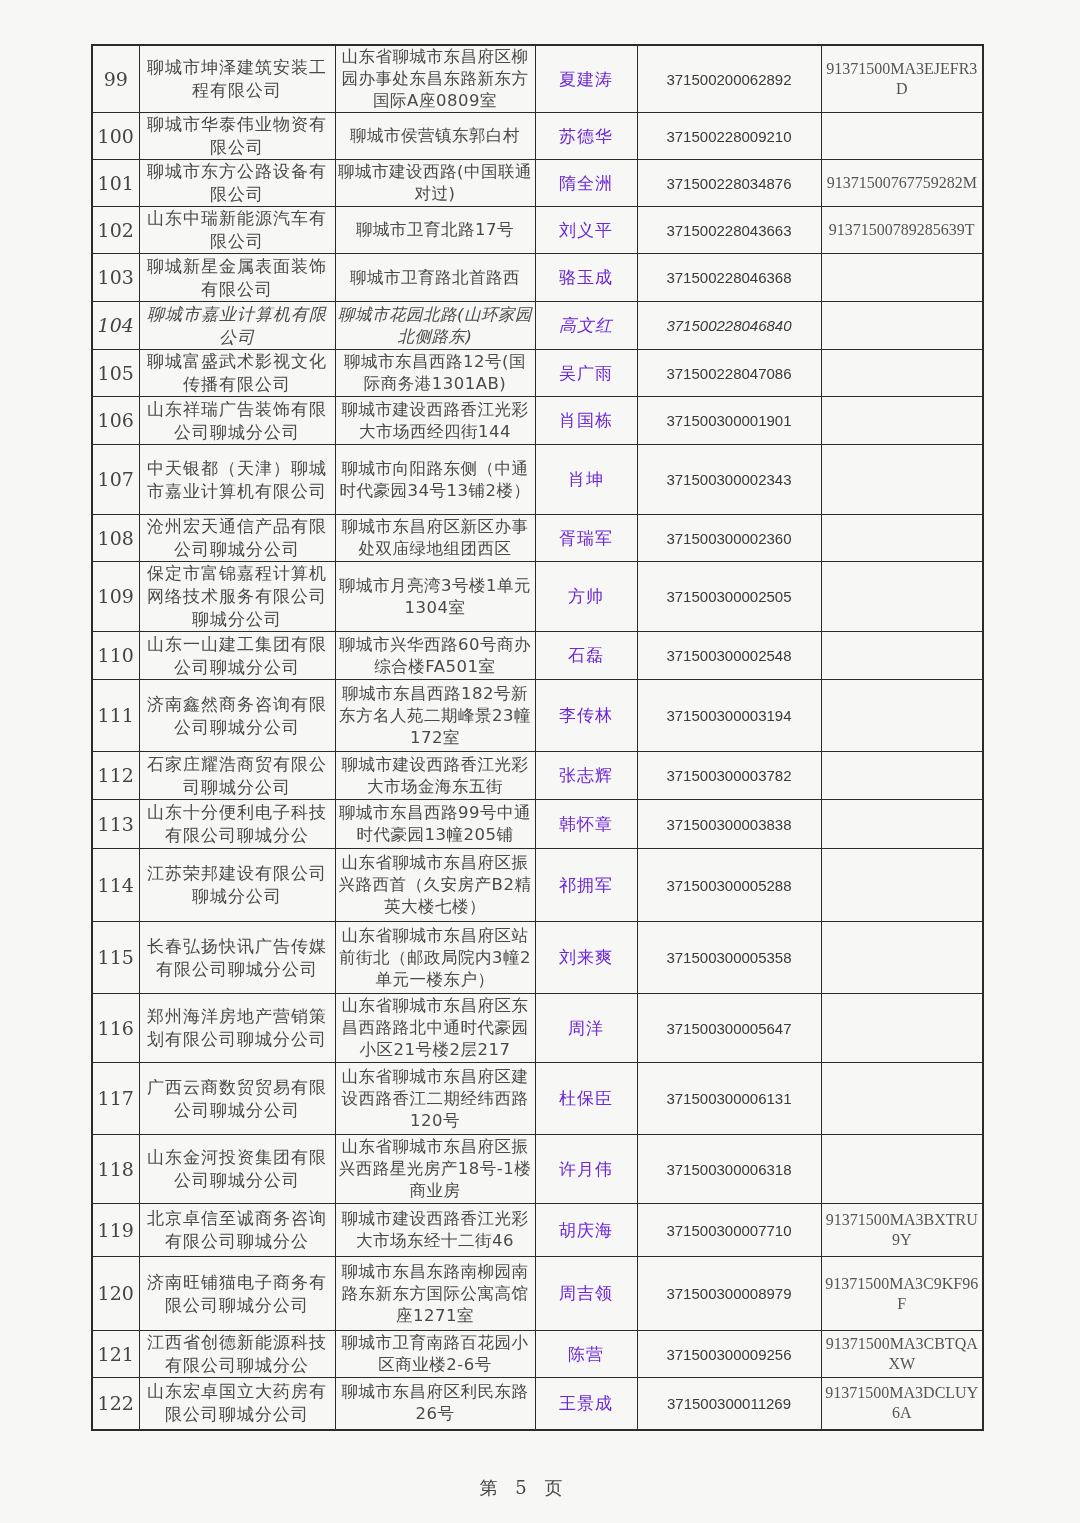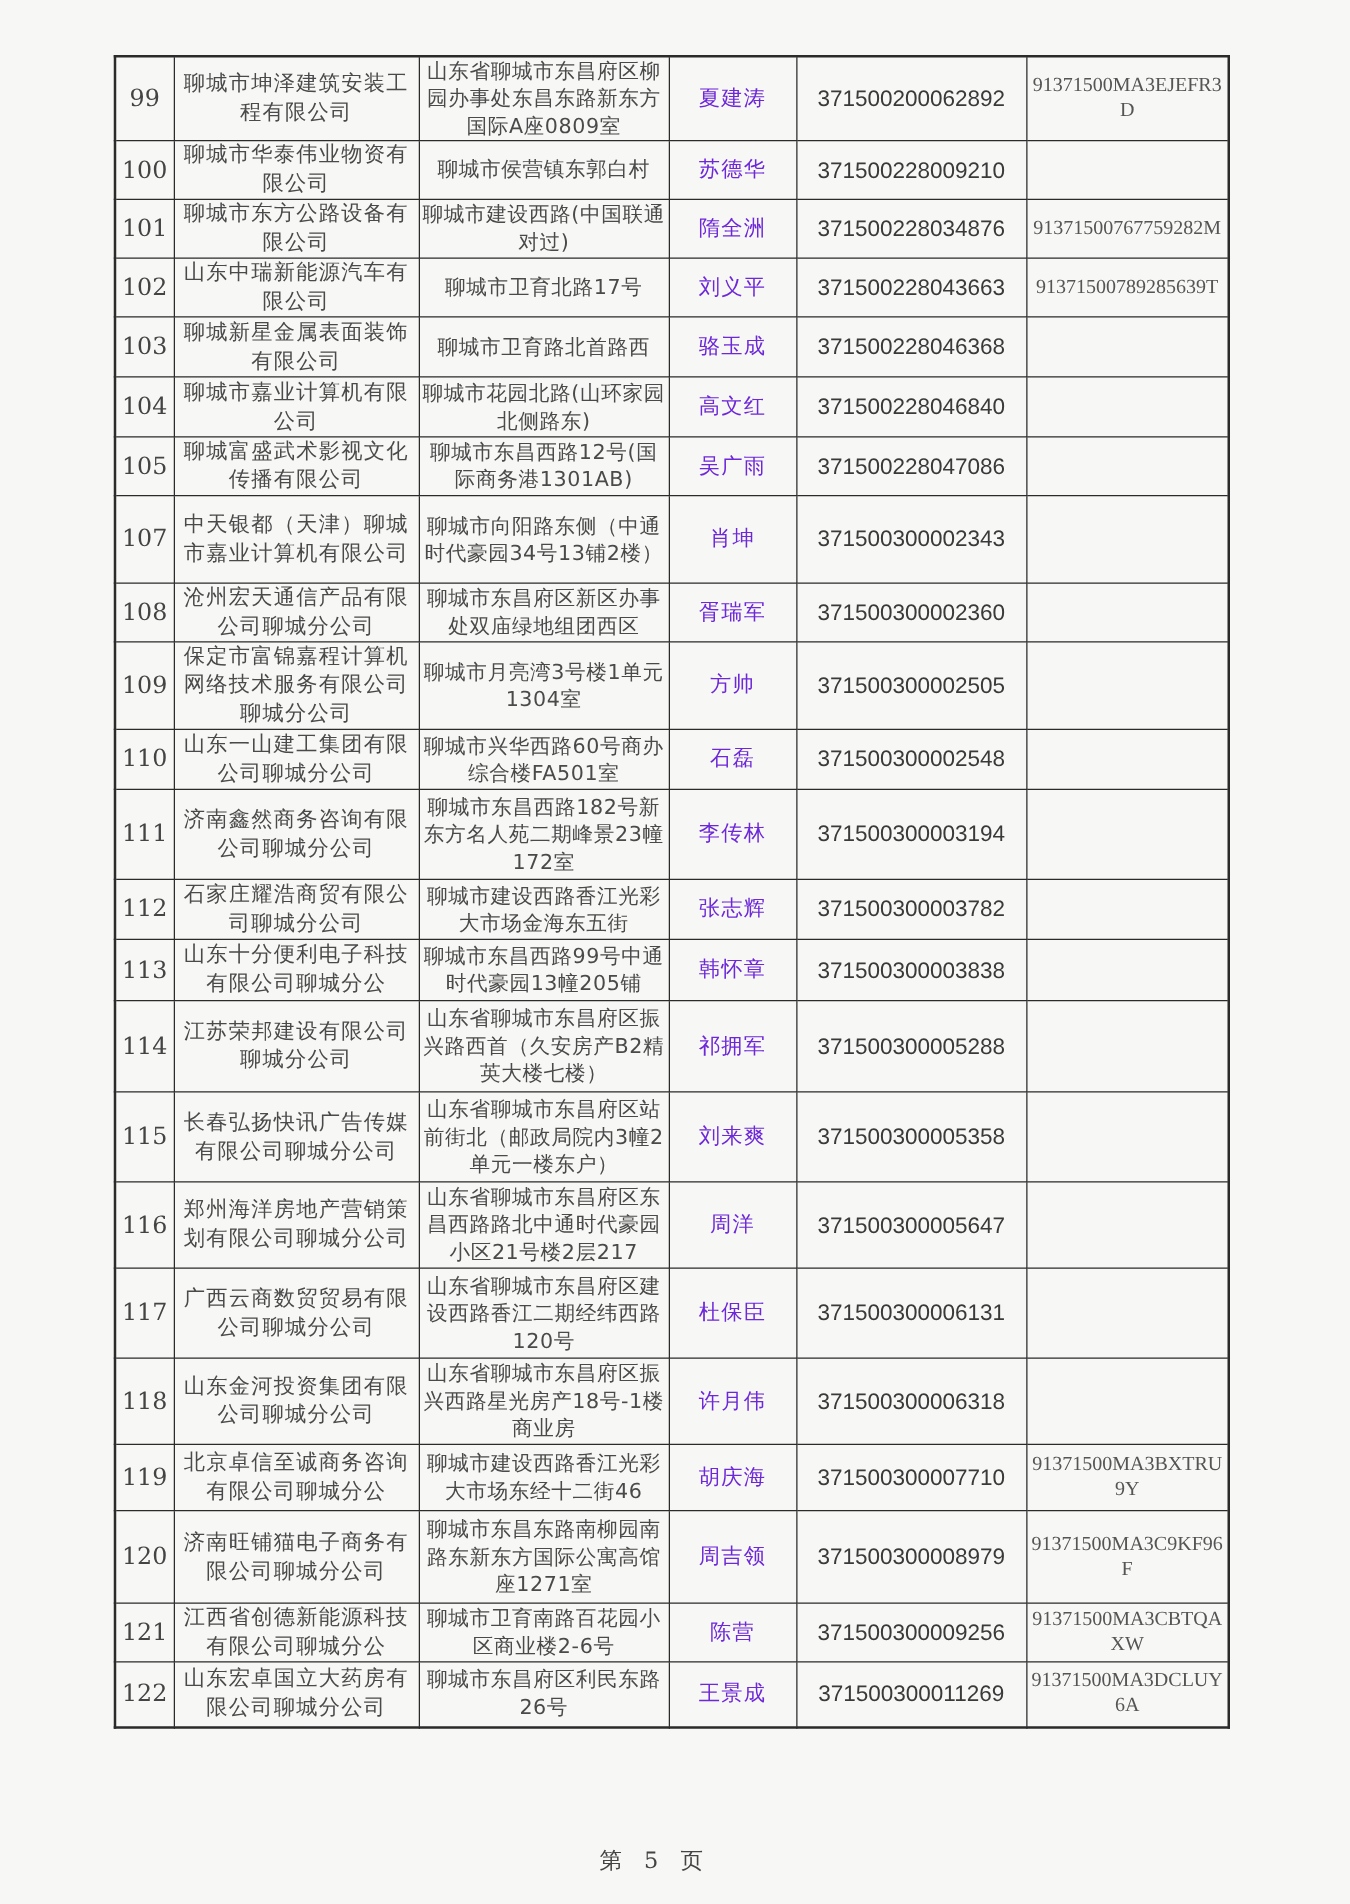--- a/index.html
+++ b/index.html
@@ -7,21 +7,21 @@
     width:1080px; height:1523px; background:#f7f7f5; position:relative; overflow:hidden;
     font-family:"DejaVu Sans","Liberation Sans",sans-serif; color:#3a3a3a;
   }
   .table-wrap { position:absolute; left:91px; top:44px; width:891px; }
   table { border-collapse:collapse; table-layout:fixed; width:891px; border:2px solid #2b2b2b; }
   td { border:1.5px solid #2b2b2b; text-align:center; vertical-align:middle; padding:0 2px; overflow:hidden; line-height:23px; }
   td.c-no { font-family:"DejaVu Serif","Liberation Serif",serif; font-size:19px; color:#444; }
   td.c-name { font-size:17px; letter-spacing:1px; color:#4a4a4a; }
   td.c-addr { font-size:16.5px; letter-spacing:0.5px; color:#4a4a4a; line-height:22px; }
   td.c-person { font-size:17px; letter-spacing:1px; color:#6d28d9; }
-  td.c-reg { font-family:"Liberation Sans",sans-serif; font-size:18px; color:#3a3a3a; }
+  td.c-reg { font-family:"Liberation Sans",sans-serif; font-size:15px; color:#3a3a3a; }
   td.c-code { font-family:"Liberation Serif","DejaVu Serif",serif; font-size:16px; color:#555; line-height:20px; word-break:break-all; }
   .footer { position:absolute; left:0; width:1048px; top:1476px; text-align:center;
     font-family:"DejaVu Serif","Liberation Serif",serif; font-size:18px; color:#444; letter-spacing:6px; }
 </style>
 </head>
 <body>
 
 <div class="table-wrap">
   <table>
     <colgroup>
@@ -66,34 +66,42 @@
     <td class="c-code">91371500789285639T</td>
   </tr>
         <tr style="height: 48px;">
     <td class="c-no">103</td>
     <td class="c-name">聊城新星金属表面装饰有限公司</td>
     <td class="c-addr">聊城市卫育路北首路西</td>
     <td class="c-person">骆玉成</td>
     <td class="c-reg">371500228046368</td>
     <td class="c-code"></td>
   </tr>
-        <tr style="height: 48px;">
+        <tr style="height: 48px; font-style: italic;">
     <td class="c-no">104</td>
     <td class="c-name">聊城市嘉业计算机有限公司</td>
     <td class="c-addr">聊城市花园北路(山环家园北侧路东)</td>
     <td class="c-person">高文红</td>
     <td class="c-reg">371500228046840</td>
     <td class="c-code"></td>
   </tr>
         <tr style="height: 47px;">
     <td class="c-no">105</td>
     <td class="c-name">聊城富盛武术影视文化传播有限公司</td>
     <td class="c-addr">聊城市东昌西路12号(国际商务港1301AB)</td>
     <td class="c-person">吴广雨</td>
     <td class="c-reg">371500228047086</td>
+    <td class="c-code"></td>
+  </tr>
+        <tr style="height: 48px;">
+    <td class="c-no">106</td>
+    <td class="c-name">山东祥瑞广告装饰有限公司聊城分公司</td>
+    <td class="c-addr">聊城市建设西路香江光彩大市场西经四街144</td>
+    <td class="c-person">肖国栋</td>
+    <td class="c-reg">371500300001901</td>
     <td class="c-code"></td>
   </tr>
         <tr style="height: 70px;">
     <td class="c-no">107</td>
     <td class="c-name">中天银都（天津）聊城市嘉业计算机有限公司</td>
     <td class="c-addr">聊城市向阳路东侧（中通时代豪园34号13铺2楼）</td>
     <td class="c-person">肖坤</td>
     <td class="c-reg">371500300002343</td>
     <td class="c-code"></td>
   </tr>

